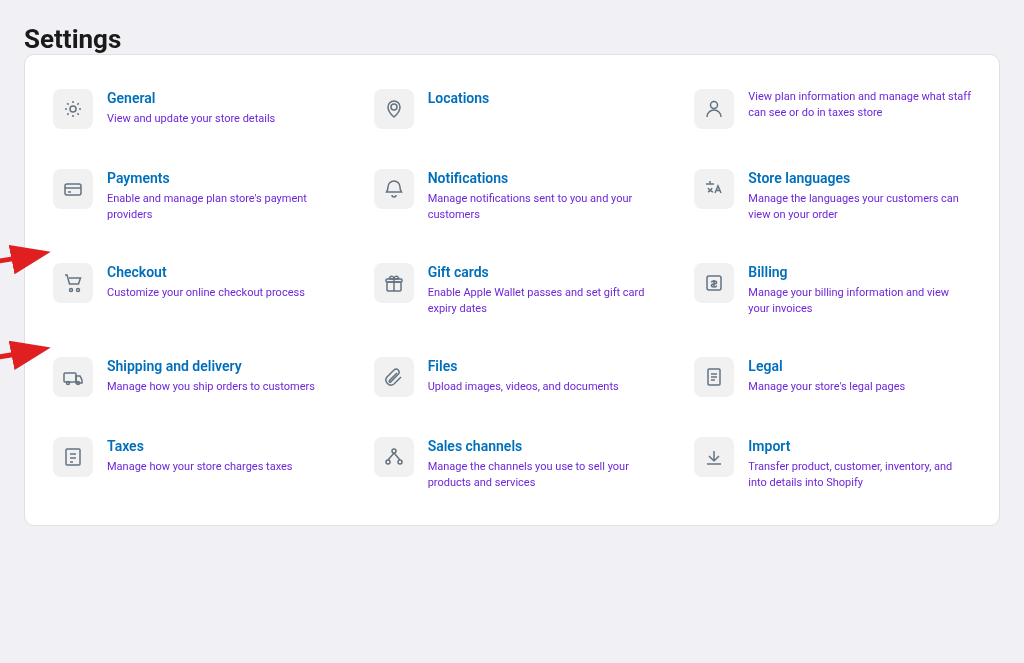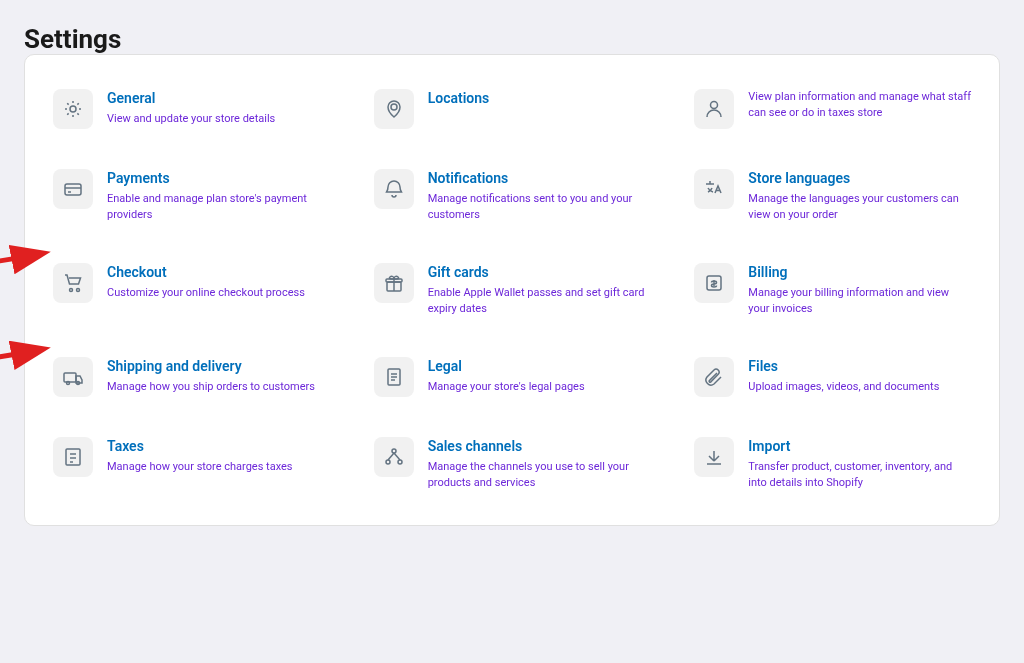--- a/index.html
+++ b/index.html
@@ -199,40 +199,40 @@
           </svg>
     </div>
     <div class="item-content">
       <div class="item-title">Shipping and delivery</div>
       <div class="item-desc">Manage how you ship orders to customers</div>
     </div>
   </div>
       <div class="settings-item arrow-wrapper">
     <div class="icon-box">
       <svg viewBox="0 0 20 20" fill="none" stroke="#637381" stroke-width="1.5">
+            <path d="M17 10l-7 7a5 5 0 0 1-7-7l7-7a3 3 0 0 1 4.24 4.24L7 14.76A1 1 0 1 1 5.6 13.4L13 6"></path>
+          </svg>
+    </div>
+    <div class="item-content">
+      <div class="item-title">Files</div>
+      <div class="item-desc">Upload images, videos, and documents</div>
+    </div>
+  </div>
+      <div class="settings-item arrow-wrapper">
+    <div class="icon-box">
+      <svg viewBox="0 0 20 20" fill="none" stroke="#637381" stroke-width="1.5">
             <rect x="4" y="2" width="12" height="16" rx="1"></rect>
             <line x1="7" y1="7" x2="13" y2="7"></line>
             <line x1="7" y1="10" x2="13" y2="10"></line>
             <line x1="7" y1="13" x2="11" y2="13"></line>
           </svg>
     </div>
     <div class="item-content">
       <div class="item-title">Legal</div>
       <div class="item-desc">Manage your store's legal pages</div>
-    </div>
-  </div>
-      <div class="settings-item arrow-wrapper">
-    <div class="icon-box">
-      <svg viewBox="0 0 20 20" fill="none" stroke="#637381" stroke-width="1.5">
-            <path d="M17 10l-7 7a5 5 0 0 1-7-7l7-7a3 3 0 0 1 4.24 4.24L7 14.76A1 1 0 1 1 5.6 13.4L13 6"></path>
-          </svg>
-    </div>
-    <div class="item-content">
-      <div class="item-title">Files</div>
-      <div class="item-desc">Upload images, videos, and documents</div>
     </div>
   </div>
       <div class="settings-item arrow-wrapper">
     <div class="icon-box">
       <svg viewBox="0 0 20 20" fill="none" stroke="#637381" stroke-width="1.5">
             <rect x="3" y="2" width="14" height="16" rx="1"></rect>
             <line x1="7" y1="7" x2="13" y2="7"></line>
             <line x1="7" y1="11" x2="13" y2="11"></line>
             <line x1="7" y1="15" x2="10" y2="15"></line>
           </svg>

